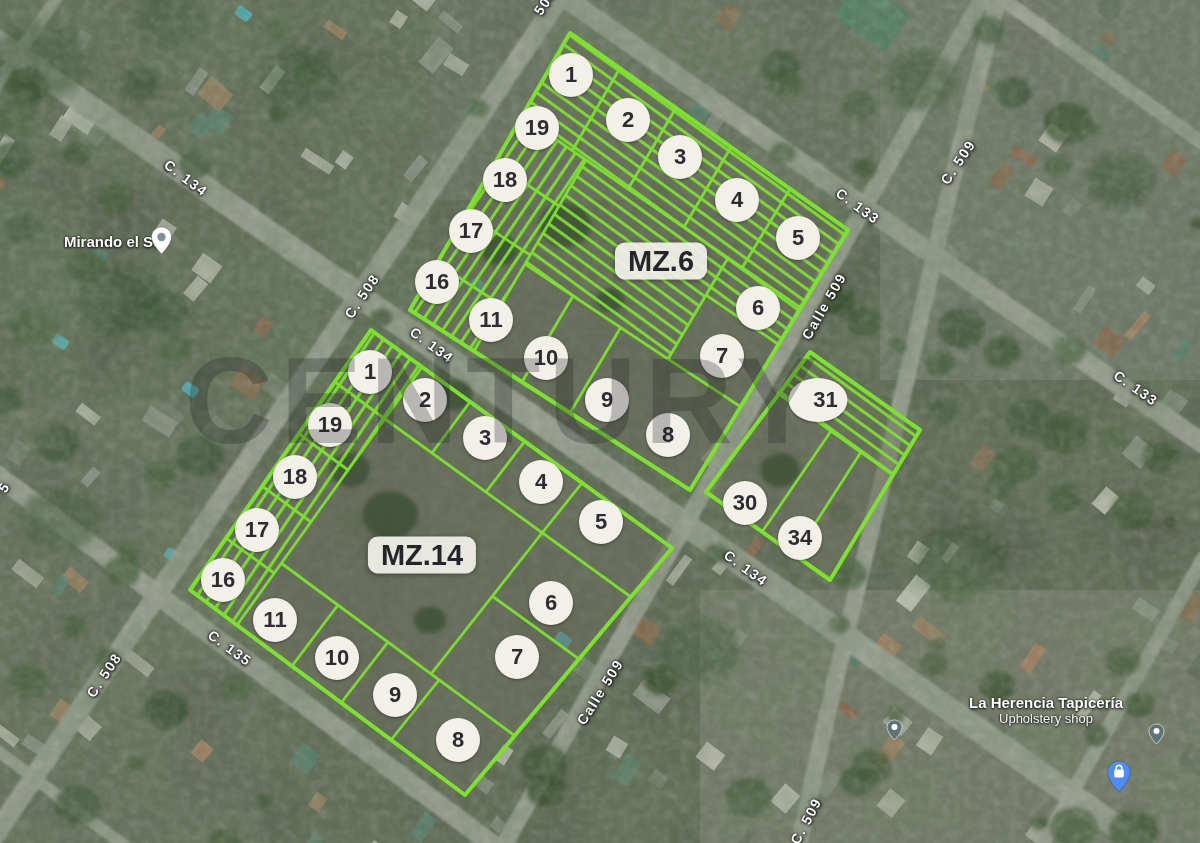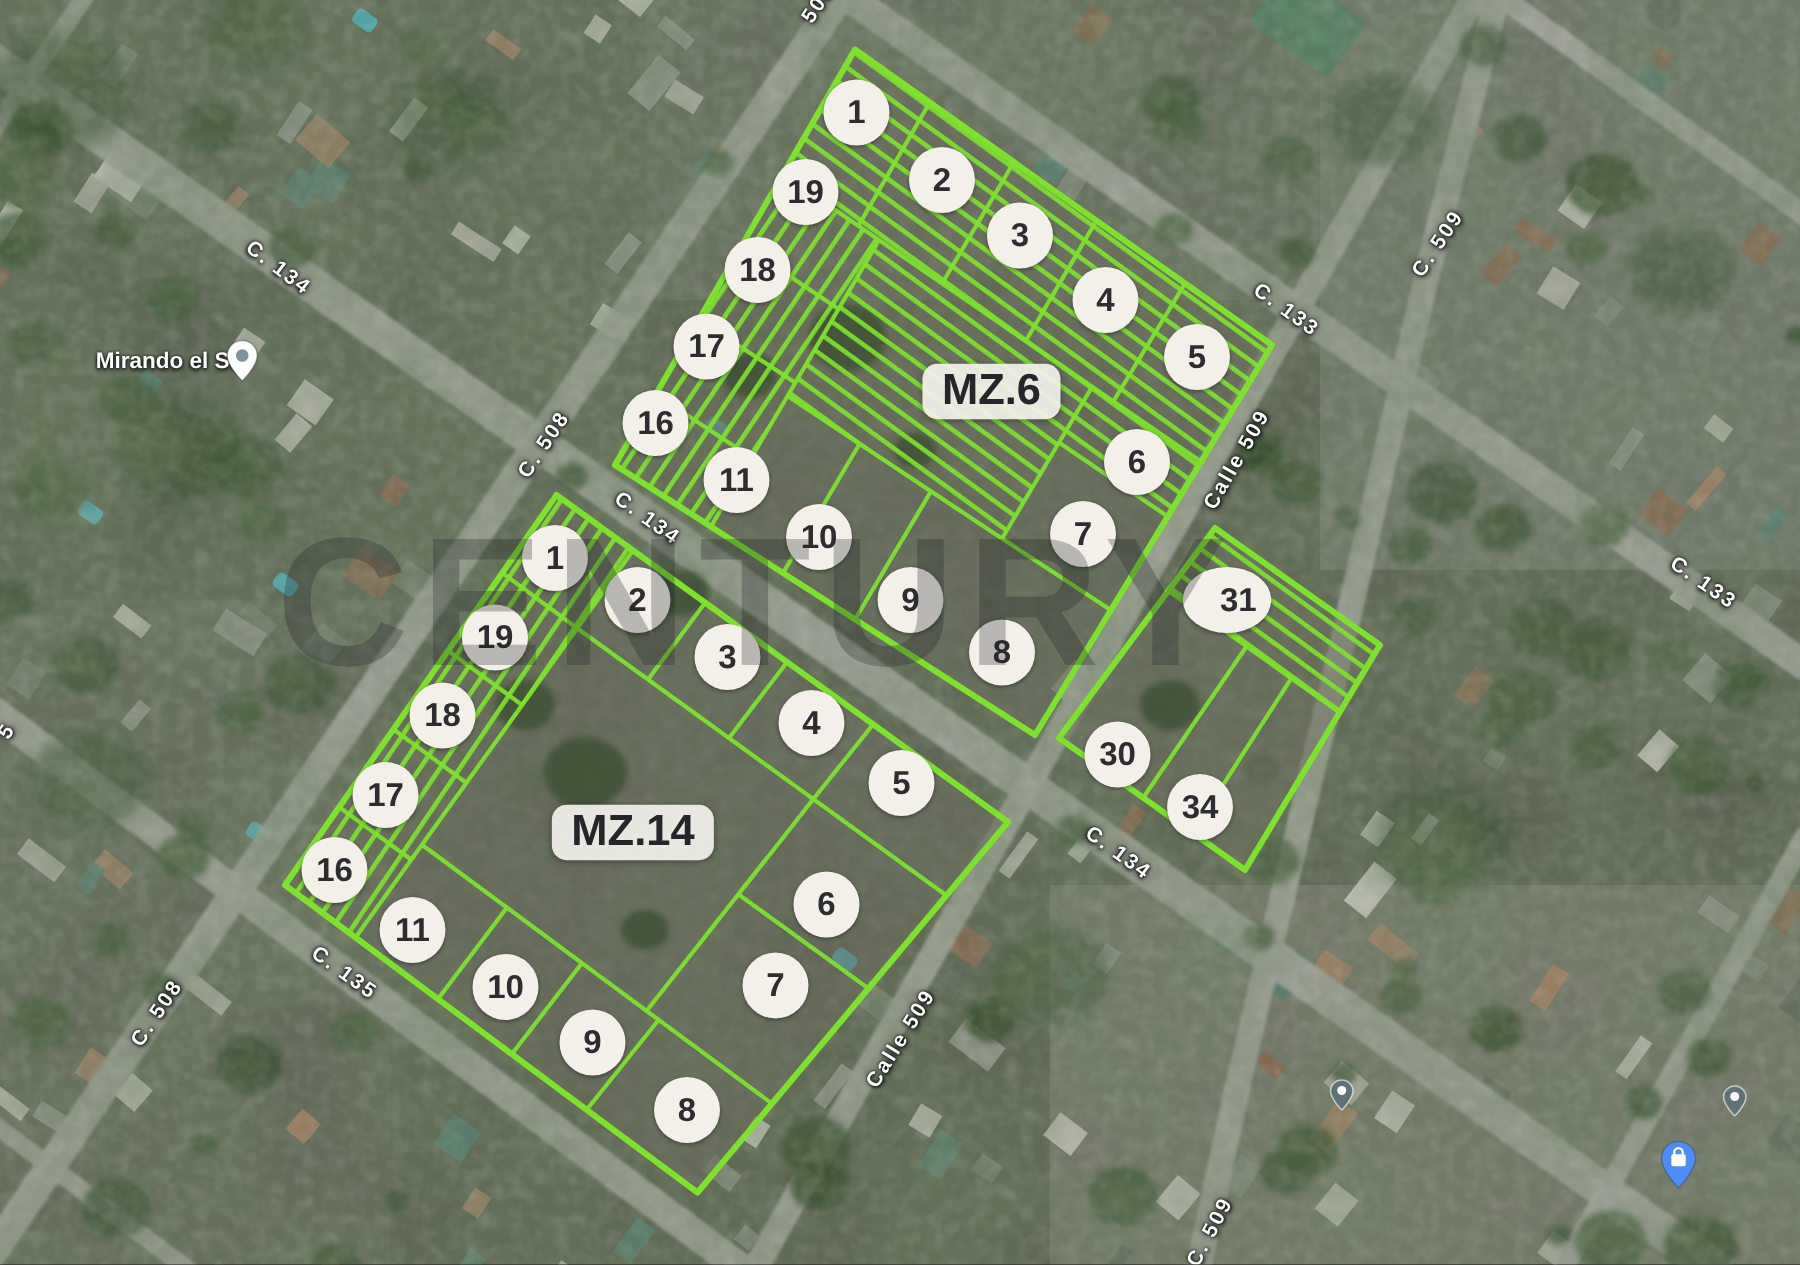--- a/index.html
+++ b/index.html
@@ -383,20 +383,24 @@
       <polygon points="570,33 848,230 690,490 410,310" fill="none" stroke="#7de22e" stroke-width="4" stroke-linejoin="round"></polygon>
       <polygon points="371,330 672,548 465,795 190,590" fill="none" stroke="#7de22e" stroke-width="4" stroke-linejoin="round"></polygon>
       <polygon points="810,352 920,430 830,580 706,492" fill="none" stroke="#7de22e" stroke-width="4" stroke-linejoin="round"></polygon>
     </svg>
 
   <div class="mz-pill" style="left:635px;top:261px;margin-left:26px;">MZ.6</div>
   <div class="mz-pill" style="left:422px;top:555px;">MZ.14</div>
 
   <div class="poi-label" style="left:116px;top:241px;">Mirando el Sur</div>
 
+  <div class="poi-label" style="left:1046px;top:710px;">
+    <div>La Herencia Tapicería</div>
+    <div class="poi-sub">Upholstery shop</div>
+  </div>
 
   <div id="watermark">CENTURY</div>
 <div class="street-label" style="left: 186px; top: 178px; transform: translate(-50%, -50%) rotate(37deg);">C. 134</div>
     <div class="street-label" style="left: 362px; top: 296px; transform: translate(-50%, -50%) rotate(-56deg);">C. 508</div>
     <div class="street-label" style="left: 858px; top: 206px; transform: translate(-50%, -50%) rotate(36deg);">C. 133</div>
     <div class="street-label" style="left: 958px; top: 162px; transform: translate(-50%, -50%) rotate(-56deg);">C. 509</div>
     <div class="street-label" style="left: 824px; top: 306px; transform: translate(-50%, -50%) rotate(-60deg);">Calle 509</div>
     <div class="street-label" style="left: 432px; top: 345px; transform: translate(-50%, -50%) rotate(36deg);">C. 134</div>
     <div class="street-label" style="left: 1136px; top: 388px; transform: translate(-50%, -50%) rotate(35deg);">C. 133</div>
     <div class="street-label" style="left: 746px; top: 568px; transform: translate(-50%, -50%) rotate(36deg);">C. 134</div>

